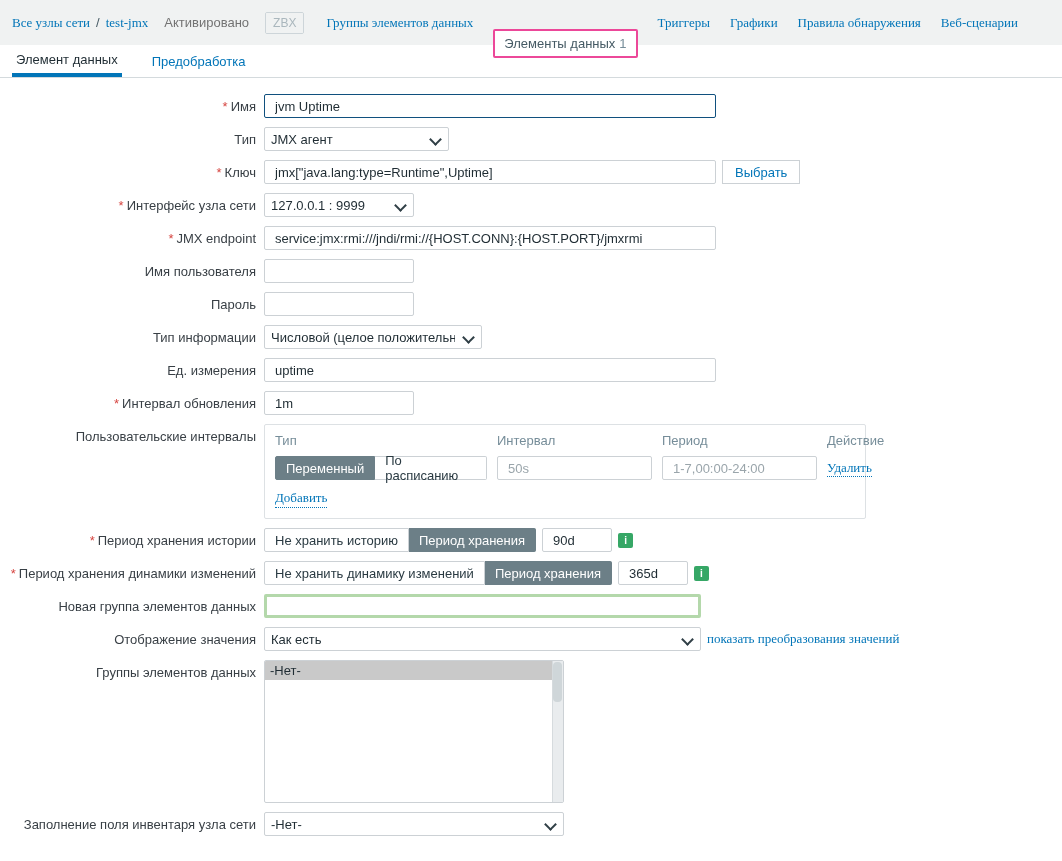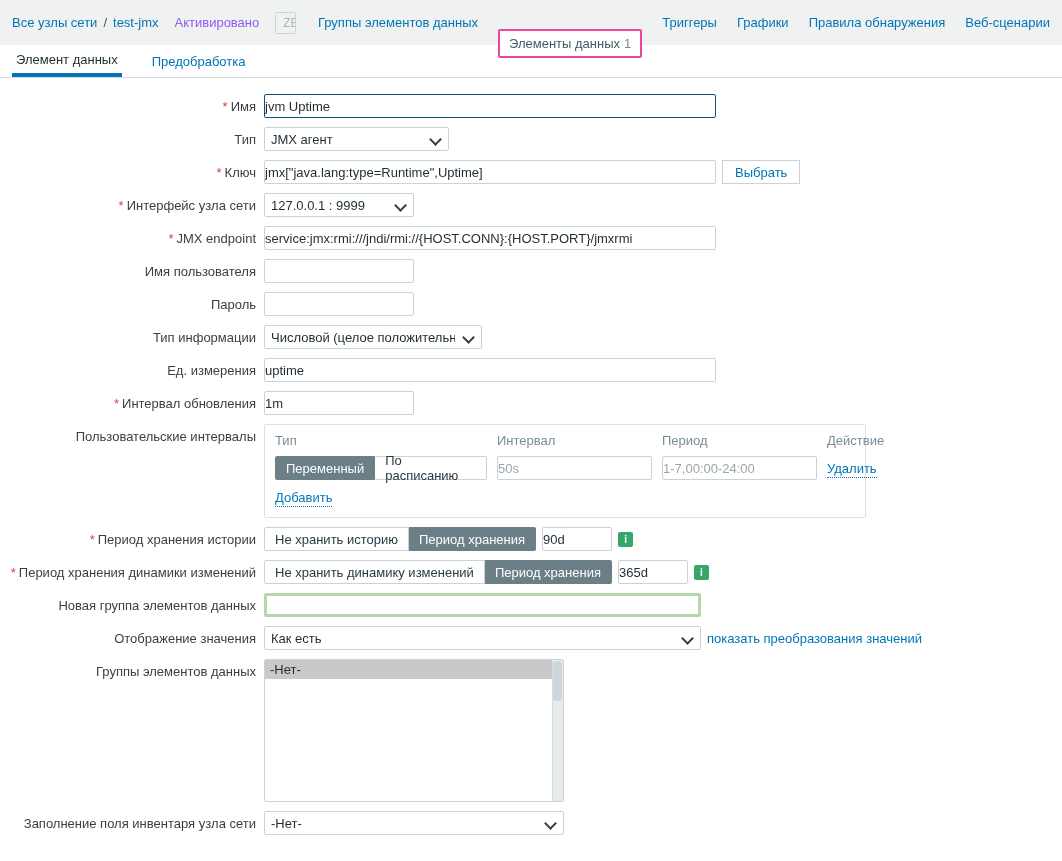--- a/index.html
+++ b/index.html
@@ -3,31 +3,31 @@
 <meta charset="utf-8">
 <style>
   * { box-sizing: border-box; margin: 0; padding: 0; }
   html,body { background:#fff; }
   body {
     width: 1062px; height: 861px;
     font-family: "Liberation Sans", sans-serif;
     font-size: 13px; color: #1f2c33;
     overflow: hidden;
   }
-  a { text-decoration: none; color: #0275b8; cursor: pointer; }
+  a { text-decoration: none; color: #0275b8; cursor: pointer; font-family: Liberation Serif, serif; }
 
   
   .topbar {
     height: 45px; background: #f0f2f2;
     display: flex; align-items: center;
     padding: 0 12px; white-space: nowrap;
   }
   .crumb { color:#0275b8; }
   .crumb-sep { color:#455a64; margin: 0 6px; }
-  .status-enabled { color:#8b5cf6; margin-left:16px; }
+  .status-enabled { color:#737373; margin-left:16px; }
   .badge-group {
     display:inline-flex; margin-left:16px;
     border:1px solid #cdd5d9; border-radius:2px; overflow:hidden;
   }
   .badge {
     color:#aab7bd; padding:3px 7px; font-size:12px; background:#f0f2f2;
   }
   .topnav { display:flex; align-items:center; margin-left:22px; gap:20px; }
   .topnav a { color:#0275b8; }
   .topnav .active-pill {
@@ -54,21 +54,21 @@
   .row { display:flex; align-items:flex-start; margin-bottom: 9px; }
   .lbl {
     width: 256px; text-align:right; padding-top: 5px;
     color:#383f45; flex-shrink:0;
   }
   .req { color:#d64540; margin-right:3px; }
   .field { margin-left: 8px; display:flex; align-items:center; gap:6px; }
 
   input[type=text] {
     height: 24px; border:1px solid #ccd1d5; border-radius:2px;
-    padding: 0 0; font: 13px "Liberation Sans", sans-serif; color:#1f2c33;
+    padding: 0 10px; font: 13px "Liberation Sans", sans-serif; color:#1f2c33;
     background:#fff;
   }
   input.focused { border:1px solid #10507e; }
   input.grayval { color:#9aa5ab; }
 
   .selwrap { position:relative; display:inline-flex; }
   select {
     appearance:none; -webkit-appearance:none;
     height: 24px; border:1px solid #ccd1d5; border-radius:2px;
     padding: 0 26px 0 6px; font: 13px "Liberation Sans", sans-serif;

